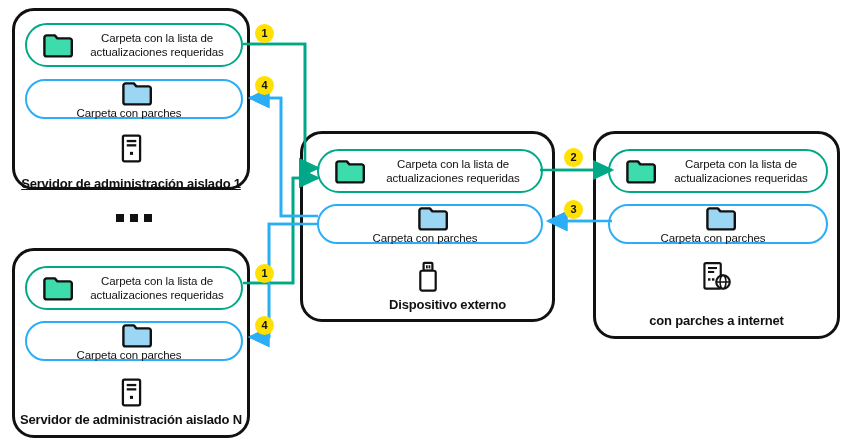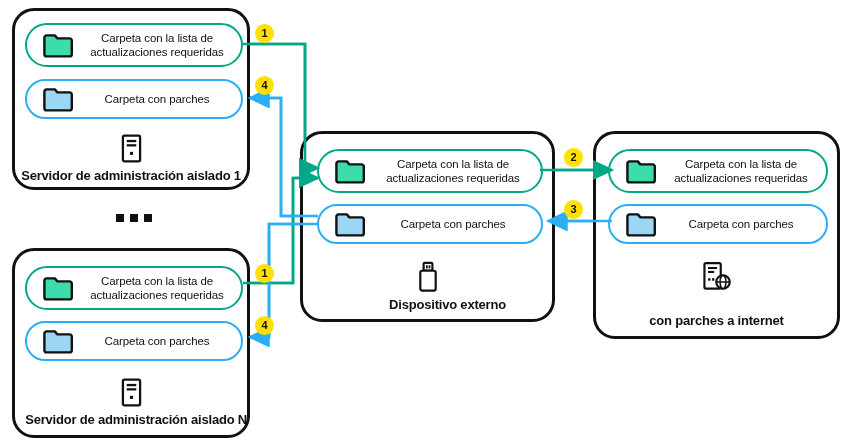--- a/index.html
+++ b/index.html
@@ -28,21 +28,21 @@
   .folder-pill {
     position: absolute;
     box-sizing: border-box;
     border-radius: 24px;
     background: #ffffff;
     display: flex;
     align-items: center;
     z-index: 5;
   }
   .folder-pill.green { border: 2.5px solid #00A887; }
-  .folder-pill.blue  { border: 2.5px solid #2BAEF5; }
+  .folder-pill.blue  { border: 2.5px solid #2BAEF5; flex-direction: column; }
 
   .folder-icon {
     flex: 0 0 auto;
     margin-left: 16px;
     margin-right: 10px;
     width: 30px;
     height: 25px;
   }
   .pill-label {
     flex: 1 1 auto;
@@ -171,21 +171,21 @@
       <span class="pill-label">Carpeta con parches</span>
     </div>
     <div class="panel-icon" style="left:0; right:0; top:120px; height:34px;">
       <svg viewBox="0 0 22 30" width="21" height="29">
         <rect x="2" y="1.5" width="18" height="27" rx="1.6" fill="#ffffff" stroke="#111111" stroke-width="2.4"></rect>
         <rect x="6" y="6" width="10" height="2.4" fill="#111111"></rect>
         <rect x="6" y="10.5" width="10" height="2.4" fill="#111111"></rect>
         <rect x="9.4" y="18.5" width="3.2" height="3.2" fill="#111111"></rect>
       </svg>
     </div>
-    <div class="panel-title" style="top:157px;">Servidor de administración aislado 1</div>
+    <div class="panel-title" style="top:165px;text-decoration:underline;">Servidor de administración aislado 1</div>
   </div>
 
   <div class="ellipsis" style="left:116px; top:214px;">
     <i></i>
       <i></i>
       <i></i>
   </div>
 
   <div class="panel" style="left:12px; top:248px; width:238px; height:190px;">
     <div class="folder-pill green" style="left:10px; top:15px; width:218px; height:44px;">
@@ -205,21 +205,21 @@
       <span class="pill-label">Carpeta con parches</span>
     </div>
     <div class="panel-icon" style="left:0; right:0; top:124px; height:34px;">
       <svg viewBox="0 0 22 30" width="21" height="29">
         <rect x="2" y="1.5" width="18" height="27" rx="1.6" fill="#ffffff" stroke="#111111" stroke-width="2.4"></rect>
         <rect x="6" y="6" width="10" height="2.4" fill="#111111"></rect>
         <rect x="6" y="10.5" width="10" height="2.4" fill="#111111"></rect>
         <rect x="9.4" y="18.5" width="3.2" height="3.2" fill="#111111"></rect>
       </svg>
     </div>
-    <div class="panel-title" style="top:161px;text-align:right;">Servidor de administración aislado N</div>
+    <div class="panel-title" style="top:161px;">Servidor de administración aislado N</div>
   </div>
 
   <div class="panel" style="left:300px; top:131px; width:255px; height:191px;">
     <div class="folder-pill green" style="left:14px; top:15px; width:226px; height:44px;">
       <span class="folder-icon">
         <svg viewBox="0 0 30 25" width="30" height="25">
           <path d="M1.4,4.6 a2.2,2.2 0 0 1 2.2,-2.2 h8.2 l2.6,3.0 h12.2 a2.2,2.2 0 0 1 2.2,2.2 v13.6 a2.2,2.2 0 0 1 -2.2,2.2 h-23 a2.2,2.2 0 0 1 -2.2,-2.2 z" fill="#3DDCAC" stroke="#111111" stroke-width="2.4" stroke-linejoin="round"></path>
         </svg>
       </span>
       <span class="pill-label">Carpeta con la lista de actualizaciones requeridas</span>

